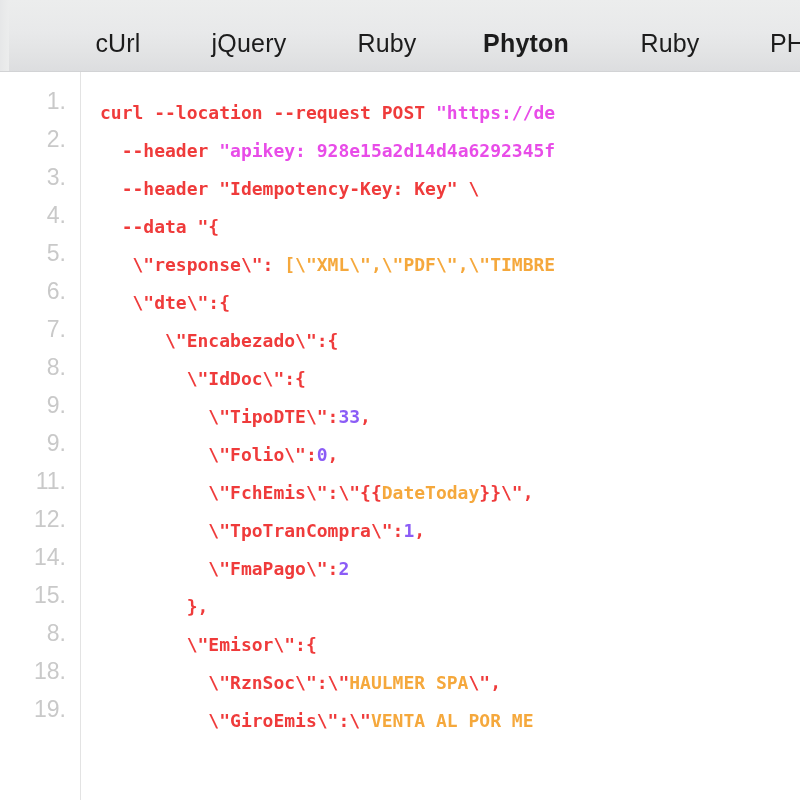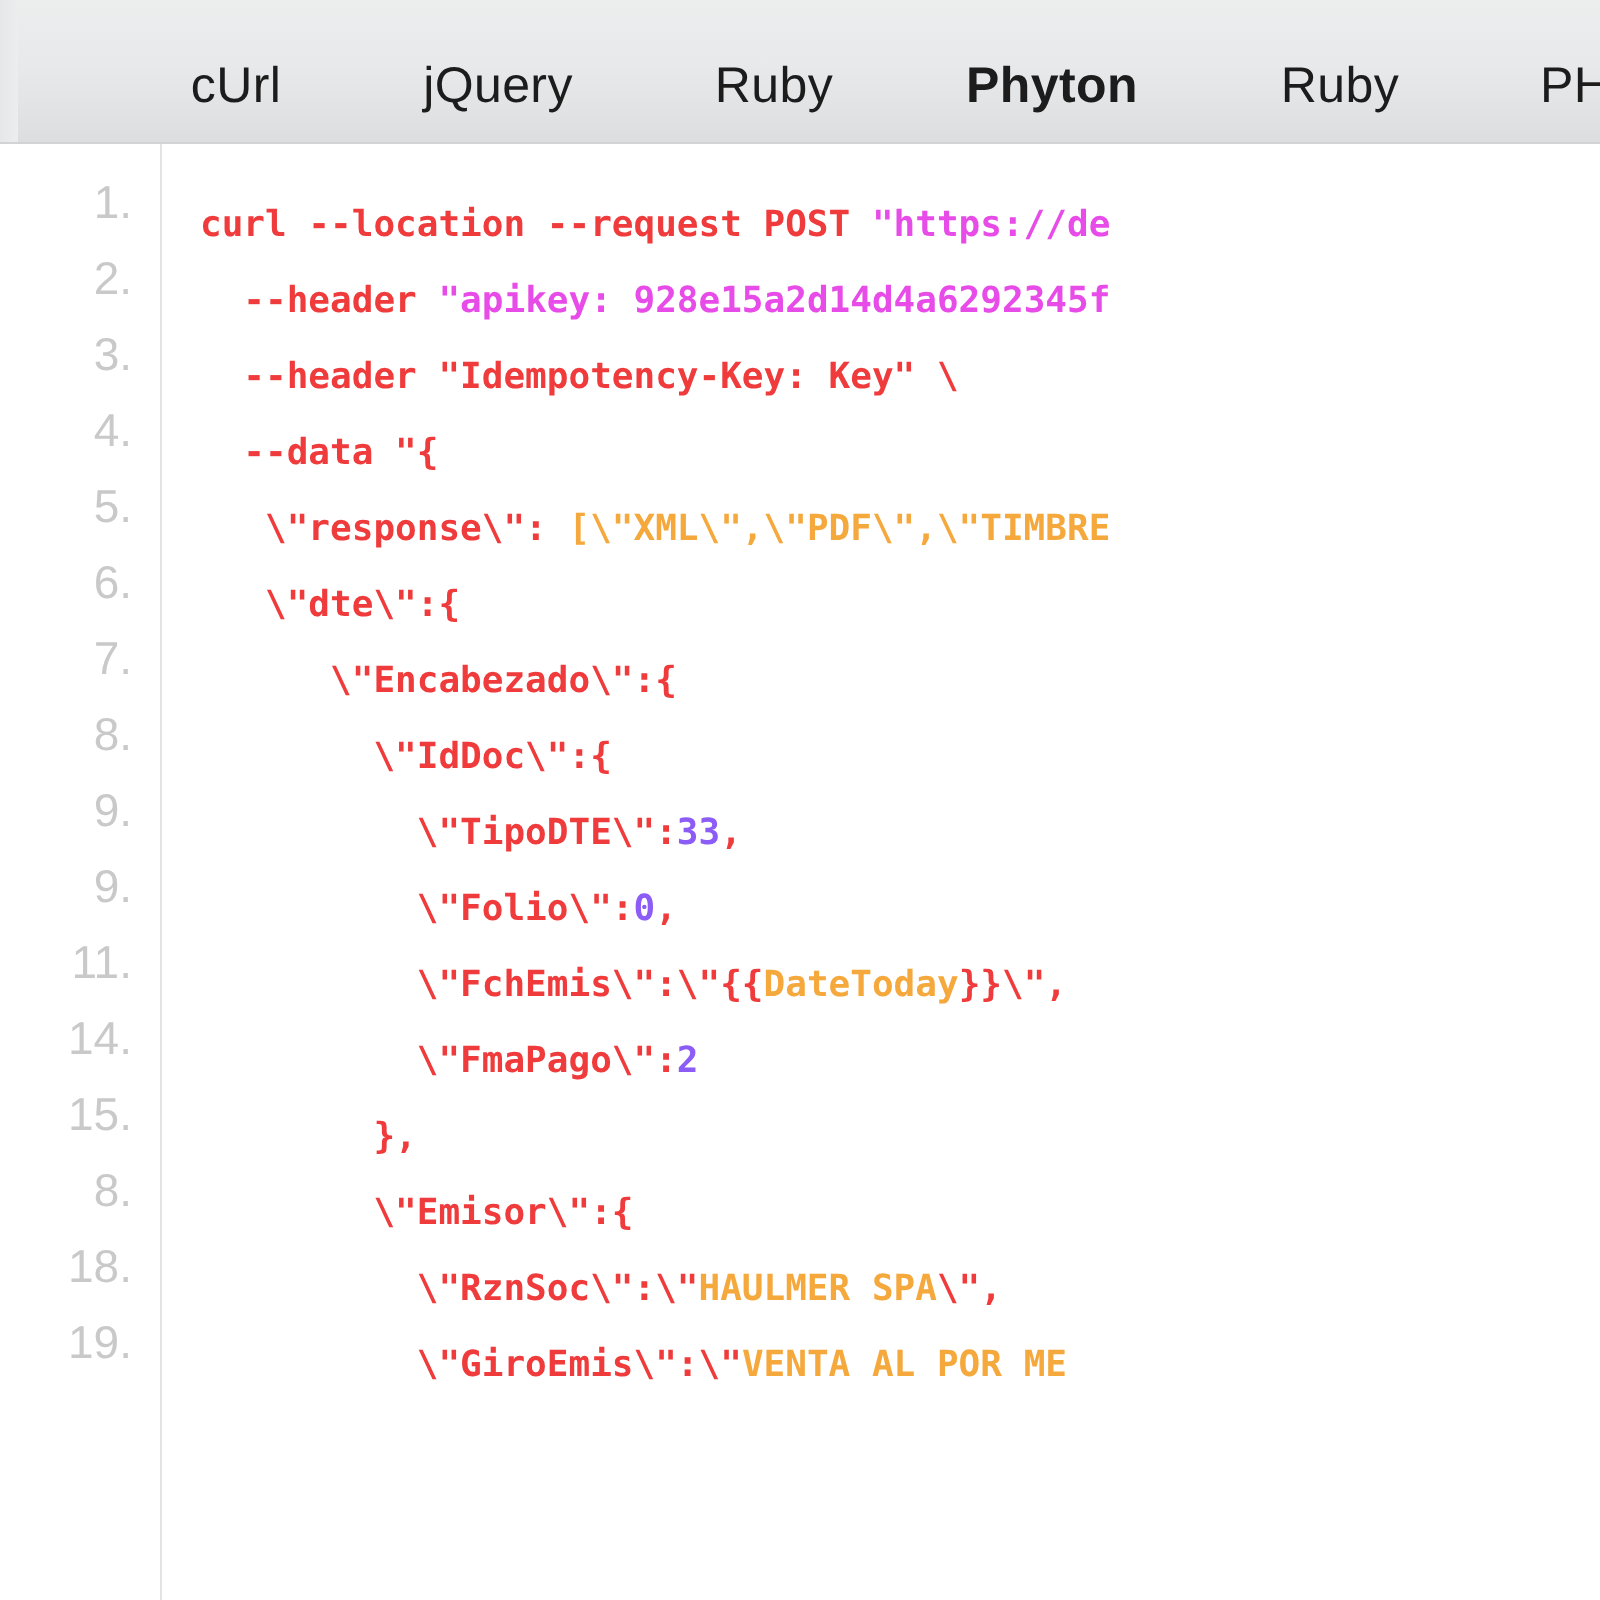--- a/index.html
+++ b/index.html
@@ -182,20 +182,21 @@
         <div class="row"><div class="lineno">2.</div><div class="code"><span class="t-plain">  --header </span><span class="t-url">"apikey: 928e15a2d14d4a6292345f</span></div></div>
         <div class="row"><div class="lineno">3.</div><div class="code"><span class="t-plain">  --header "Idempotency-Key: Key" \</span></div></div>
         <div class="row"><div class="lineno">4.</div><div class="code"><span class="t-plain">  --data "{</span></div></div>
         <div class="row"><div class="lineno">5.</div><div class="code"><span class="t-key">   \"response\": </span><span class="t-str">[\"XML\",\"PDF\",\"TIMBRE</span></div></div>
         <div class="row"><div class="lineno">6.</div><div class="code"><span class="t-key">   \"dte\":{</span></div></div>
         <div class="row"><div class="lineno">7.</div><div class="code"><span class="t-key">      \"Encabezado\":{</span></div></div>
         <div class="row"><div class="lineno">8.</div><div class="code"><span class="t-key">        \"IdDoc\":{</span></div></div>
         <div class="row"><div class="lineno">9.</div><div class="code"><span class="t-key">          \"TipoDTE\":</span><span class="t-num">33</span><span class="t-key">,</span></div></div>
         <div class="row"><div class="lineno">9.</div><div class="code"><span class="t-key">          \"Folio\":</span><span class="t-num">0</span><span class="t-key">,</span></div></div>
         <div class="row"><div class="lineno">11.</div><div class="code"><span class="t-key">          \"FchEmis\":\"{{</span><span class="t-str">DateToday</span><span class="t-key">}}\",</span></div></div>
+        <div class="row"><div class="lineno">12.</div><div class="code"><span class="t-key">          \"TpoTranCompra\":</span><span class="t-num">1</span><span class="t-key">,</span></div></div>
         <div class="row"><div class="lineno">14.</div><div class="code"><span class="t-key">          \"FmaPago\":</span><span class="t-num">2</span></div></div>
         <div class="row"><div class="lineno">15.</div><div class="code"><span class="t-key">        },</span></div></div>
         <div class="row"><div class="lineno">8.</div><div class="code"><span class="t-key">        \"Emisor\":{</span></div></div>
         <div class="row"><div class="lineno">18.</div><div class="code"><span class="t-key">          \"RznSoc\":\"</span><span class="t-str">HAULMER SPA</span><span class="t-key">\",</span></div></div>
         <div class="row"><div class="lineno">19.</div><div class="code"><span class="t-key">          \"GiroEmis\":\"</span><span class="t-str">VENTA AL POR ME</span></div></div>
       </div>
   </div>
 
 </div>
 

